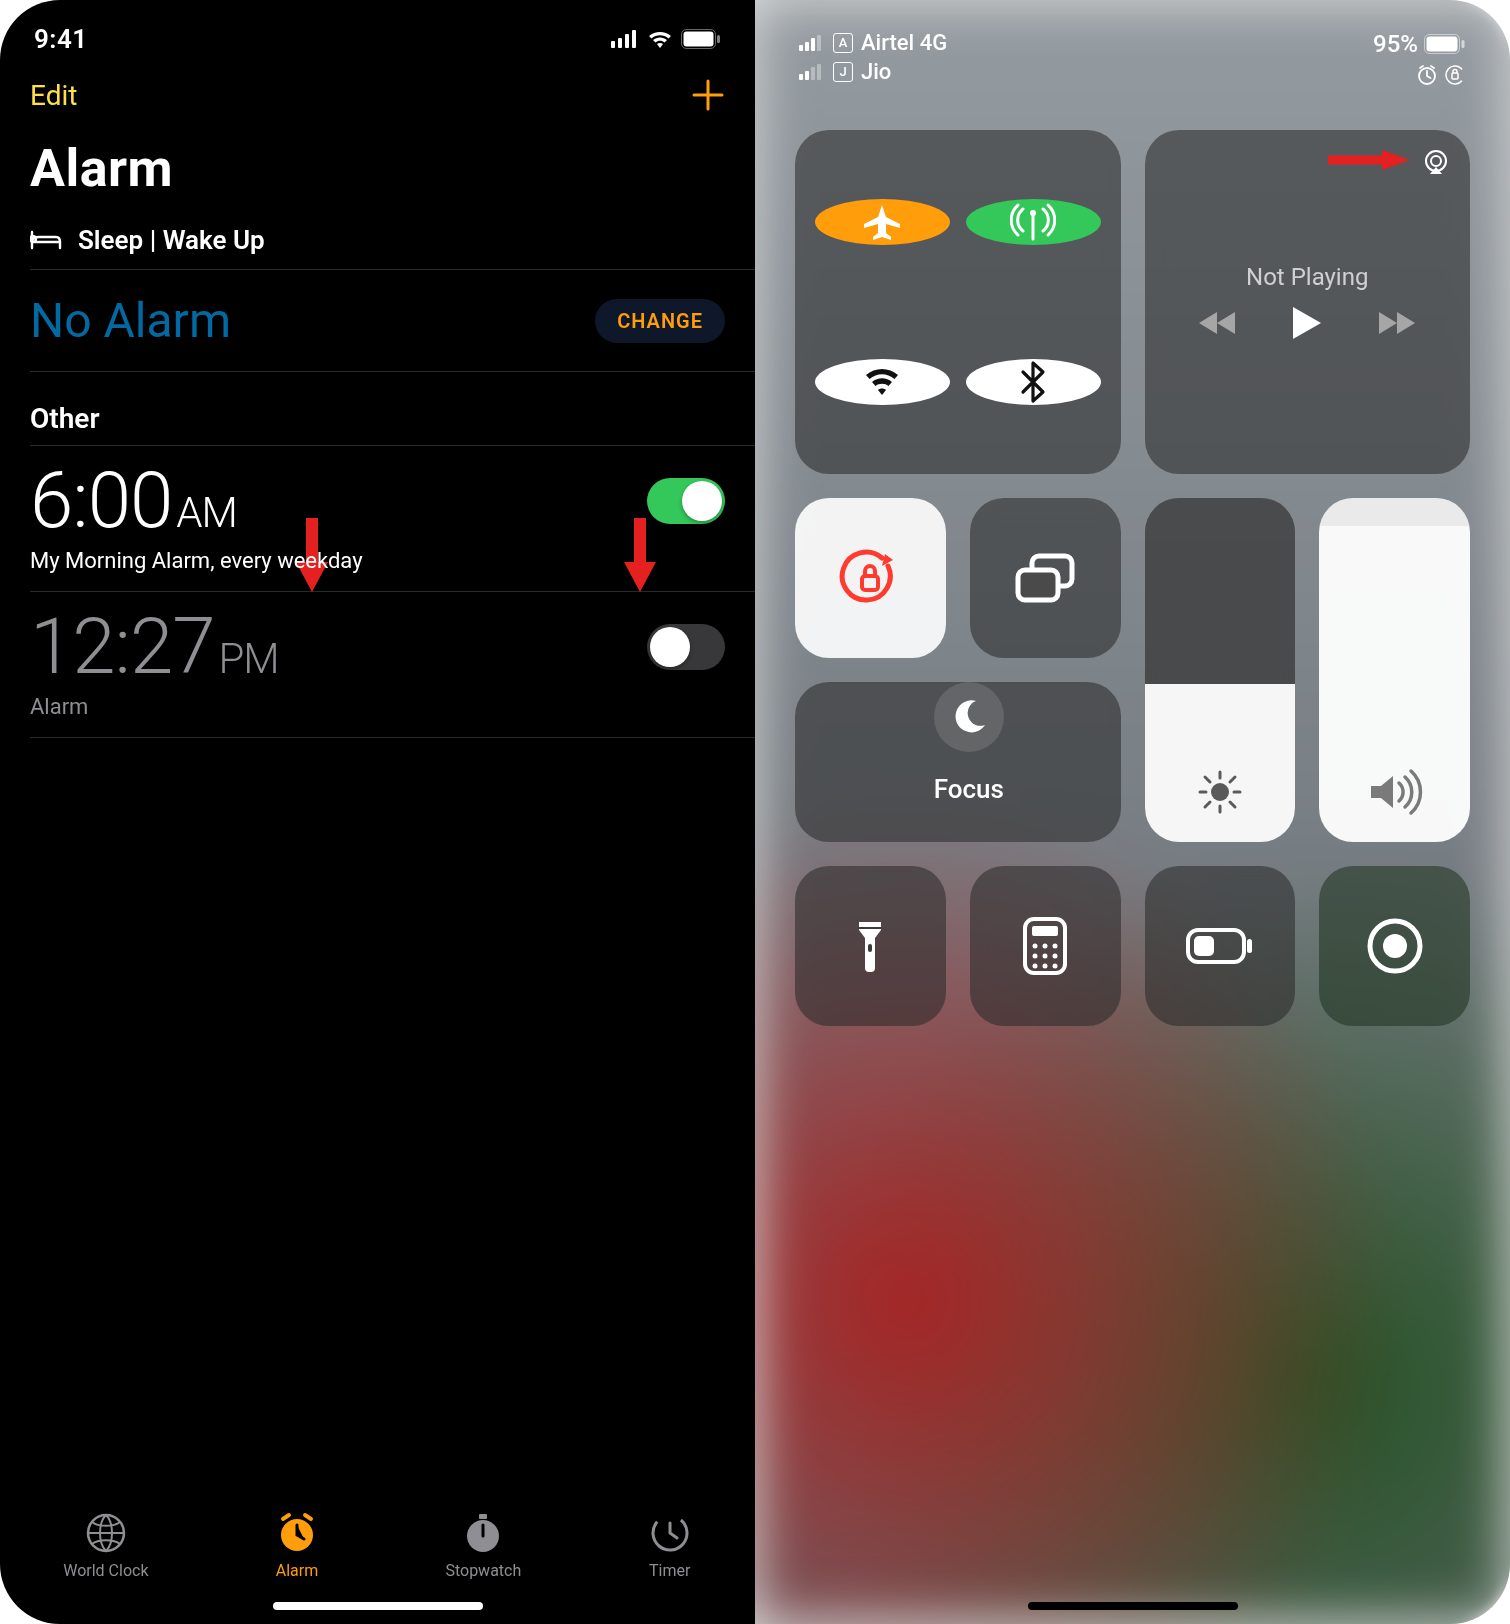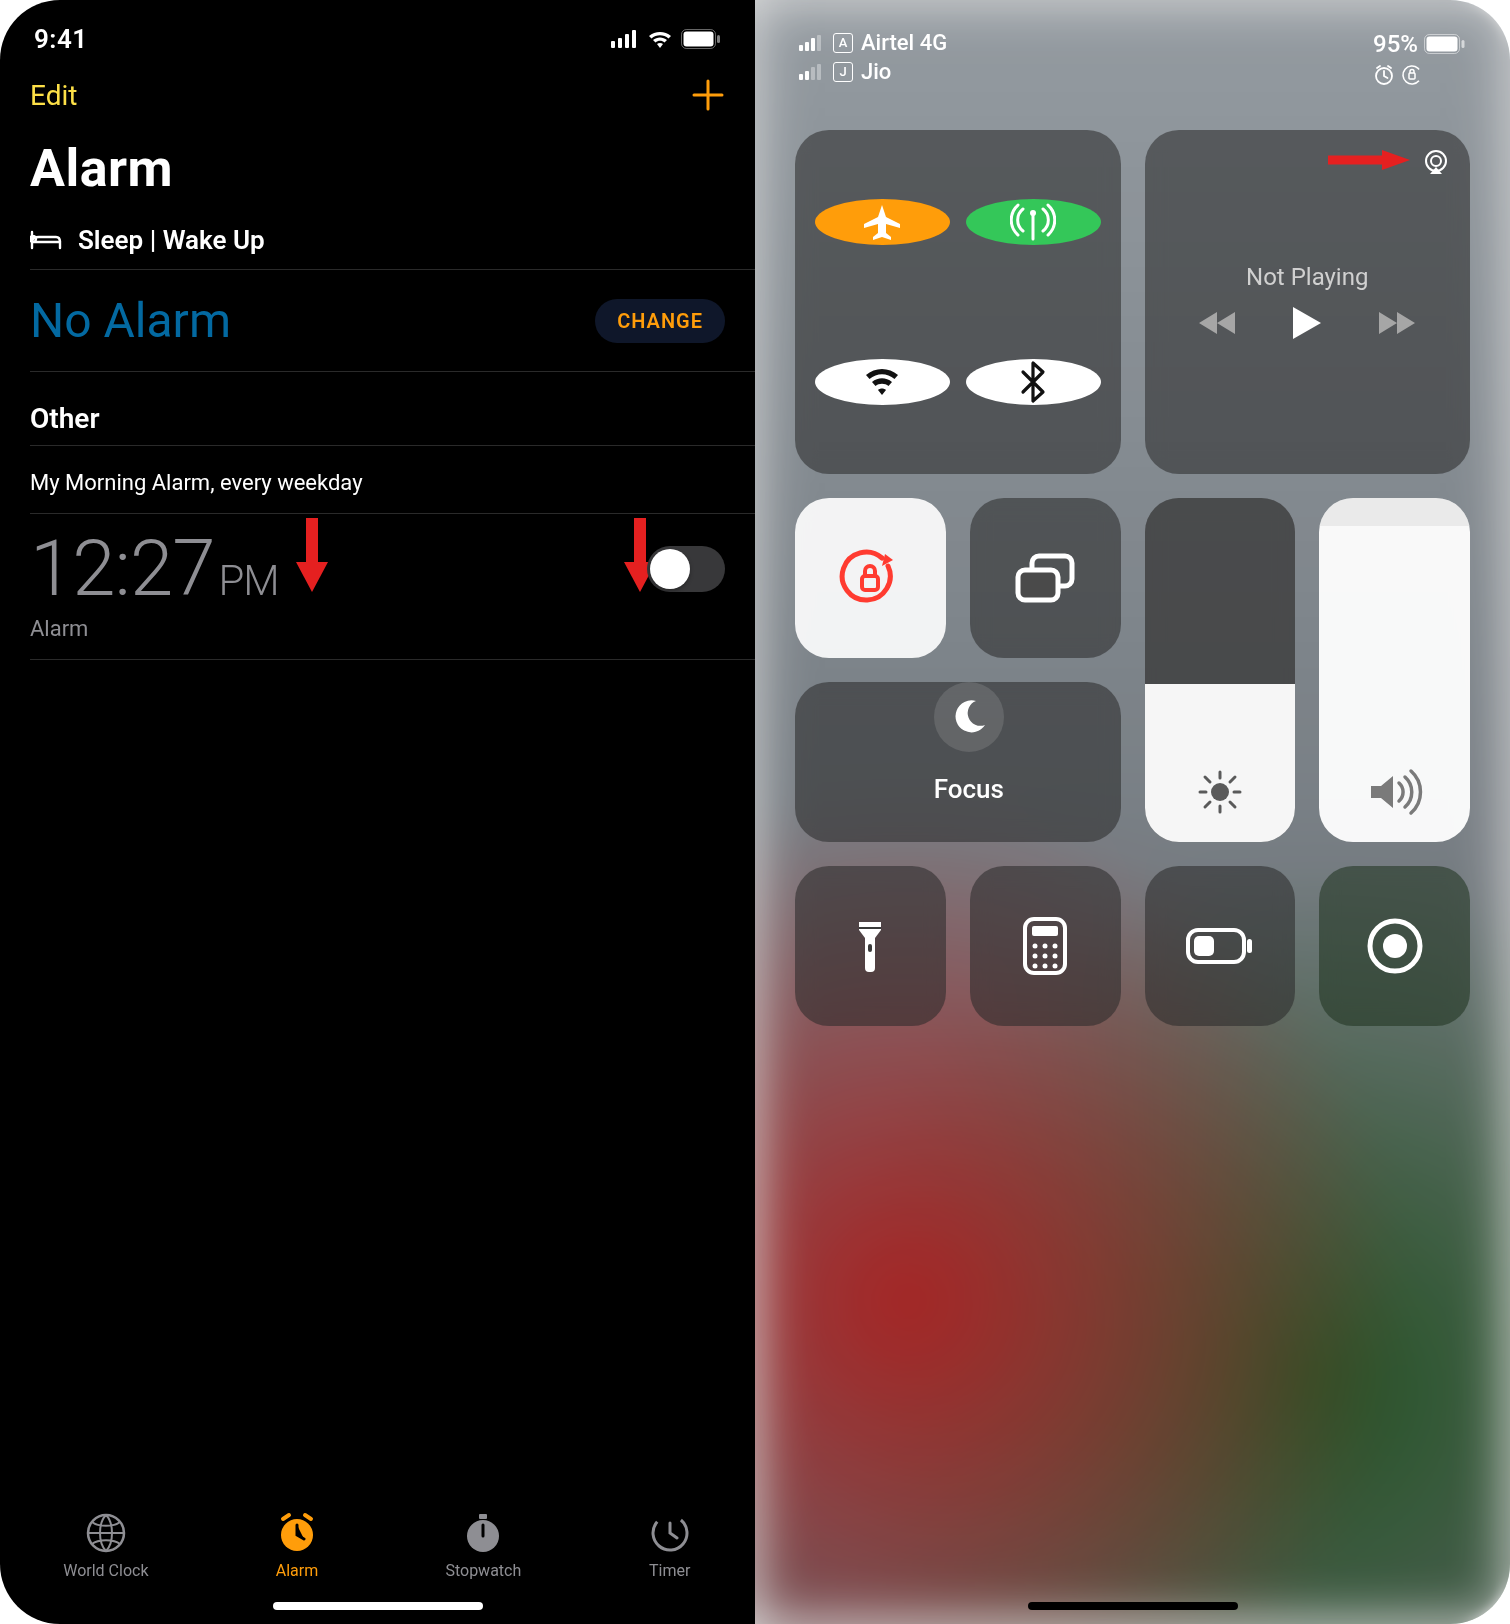--- a/index.html
+++ b/index.html
@@ -53,21 +53,21 @@
       radial-gradient(circle at 75% 85%, rgba(30,90,30,0.9) 0%, transparent 35%),
       linear-gradient(180deg, #a9b1b8 0%, #8f979e 40%, #6d7278 100%);
     filter:blur(26px); }
   .cc-overlay { position:absolute; inset:0; background:rgba(30,30,30,0.15); backdrop-filter:blur(6px); }
   .cc { position:relative; z-index:2; height:100%; display:flex; flex-direction:column; padding:0 40px; }
 
   .cc-status { display:flex; justify-content:space-between; padding:30px 4px 0 4px; color:#fff; font-size:22px; font-weight:500; }
   .cc-status-left { display:flex; flex-direction:column; gap:4px; }
   .carrier-row { display:flex; align-items:center; gap:8px; }
   .sim-box { width:20px; height:20px; border:1.5px solid #fff; border-radius:3px; font-size:13px; display:flex; align-items:center; justify-content:center; line-height:1; }
-  .cc-status-right { display:flex; flex-direction:column; align-items:flex-start; gap:6px; }
+  .cc-status-right { display:flex; flex-direction:column; align-items:flex-end; gap:6px; }
   .batt-row { display:flex; align-items:center; gap:6px; font-size:24px; font-weight:500; }
   .icon-row { display:flex; align-items:center; gap:6px; }
 
   .cc-red-arrow { position:absolute; top:148px; right:96px; width:90px; height:24px; z-index:3; }
   .cc-red-arrow svg{ width:100%; height:100%; }
 
   .tiles { margin-top:44px; display:grid; grid-template-columns:repeat(4,1fr); grid-auto-rows:160px; gap:24px; }
   .tile { background:rgba(40,40,40,0.55); backdrop-filter:blur(10px); border-radius:34px; display:flex; align-items:center; justify-content:center; color:#fff; position:relative; }
   .tile.light { background:rgba(255,255,255,0.9); color:#000; }
   .span2 { grid-column:span 2;flex-direction:column; }
@@ -167,20 +167,29 @@
     </div>
     <div class="red-arrow arrow2">
       <svg viewBox="0 0 40 86">
           <path d="M20 6 V58" stroke="#e52020" stroke-width="12"></path>
           <path d="M4 50 L20 80 L36 50 Z" fill="#e52020"></path>
         </svg>
     </div>
 
     <div class="hr"></div>
     <div class="alarm-row">
+      <div class="alarm-time-row">
+        <div class="alarm-time">
+          <span>6:00</span>
+            <span class="mer">AM</span>
+        </div>
+        <div class="toggle on">
+            <div class="knob"></div>
+          </div>
+      </div>
       <div class="alarm-label">My Morning Alarm, every weekday</div>
     </div>
     <div class="hr"></div>
     <div class="alarm-row off">
       <div class="alarm-time-row">
         <div class="alarm-time">
           <span>12:27</span>
             <span class="mer">PM</span>
         </div>
         <div class="toggle">

